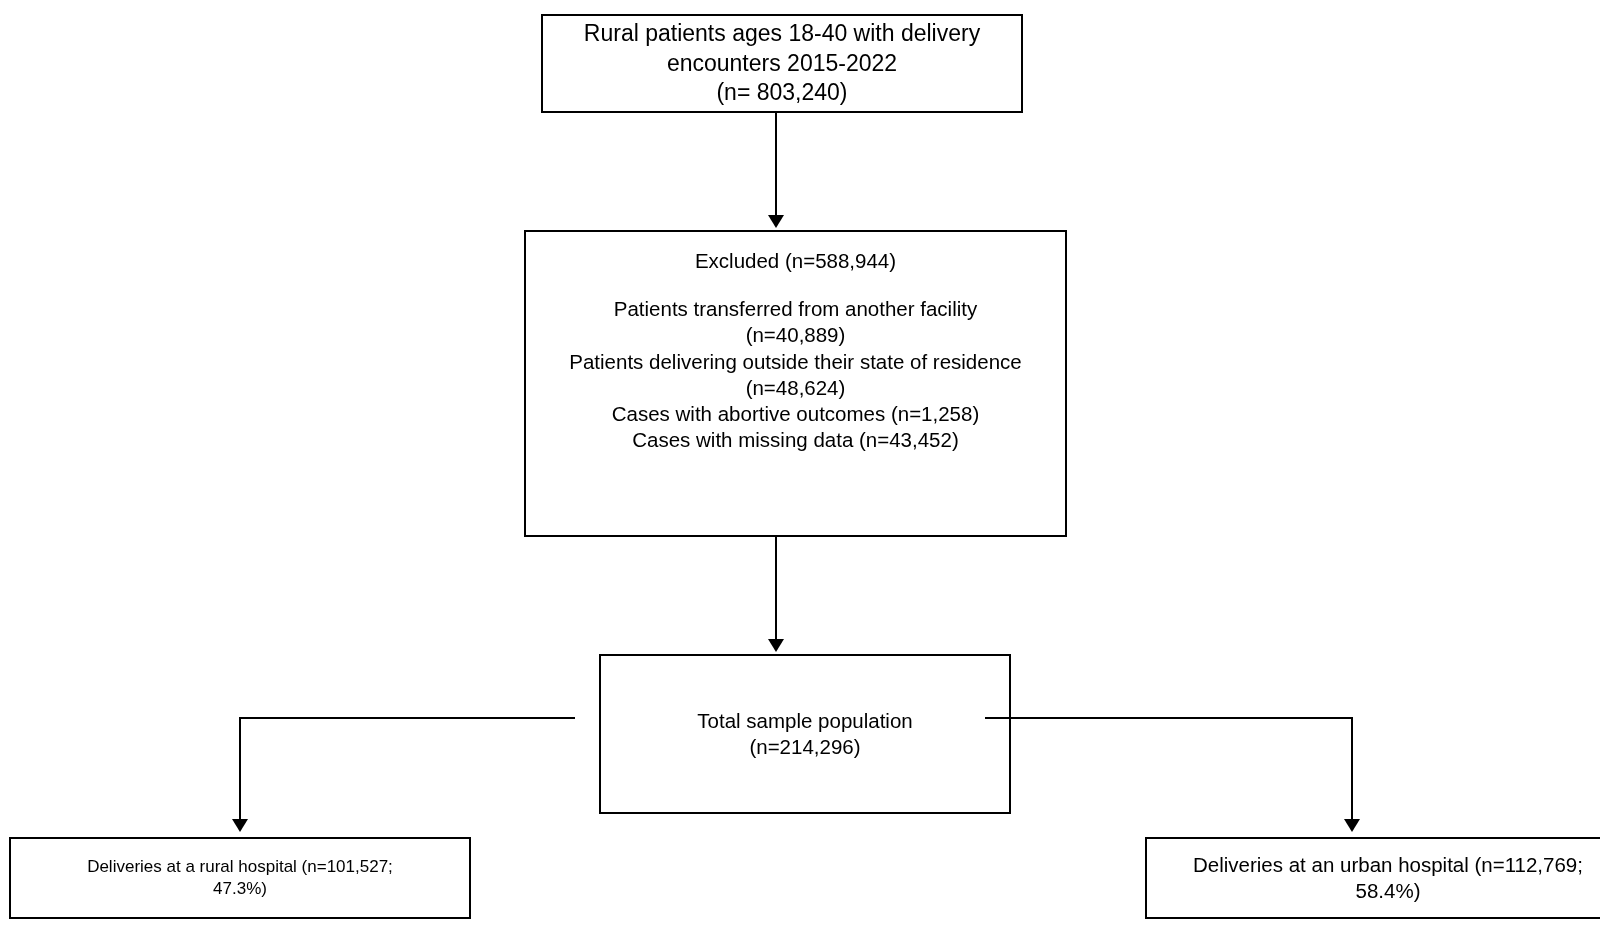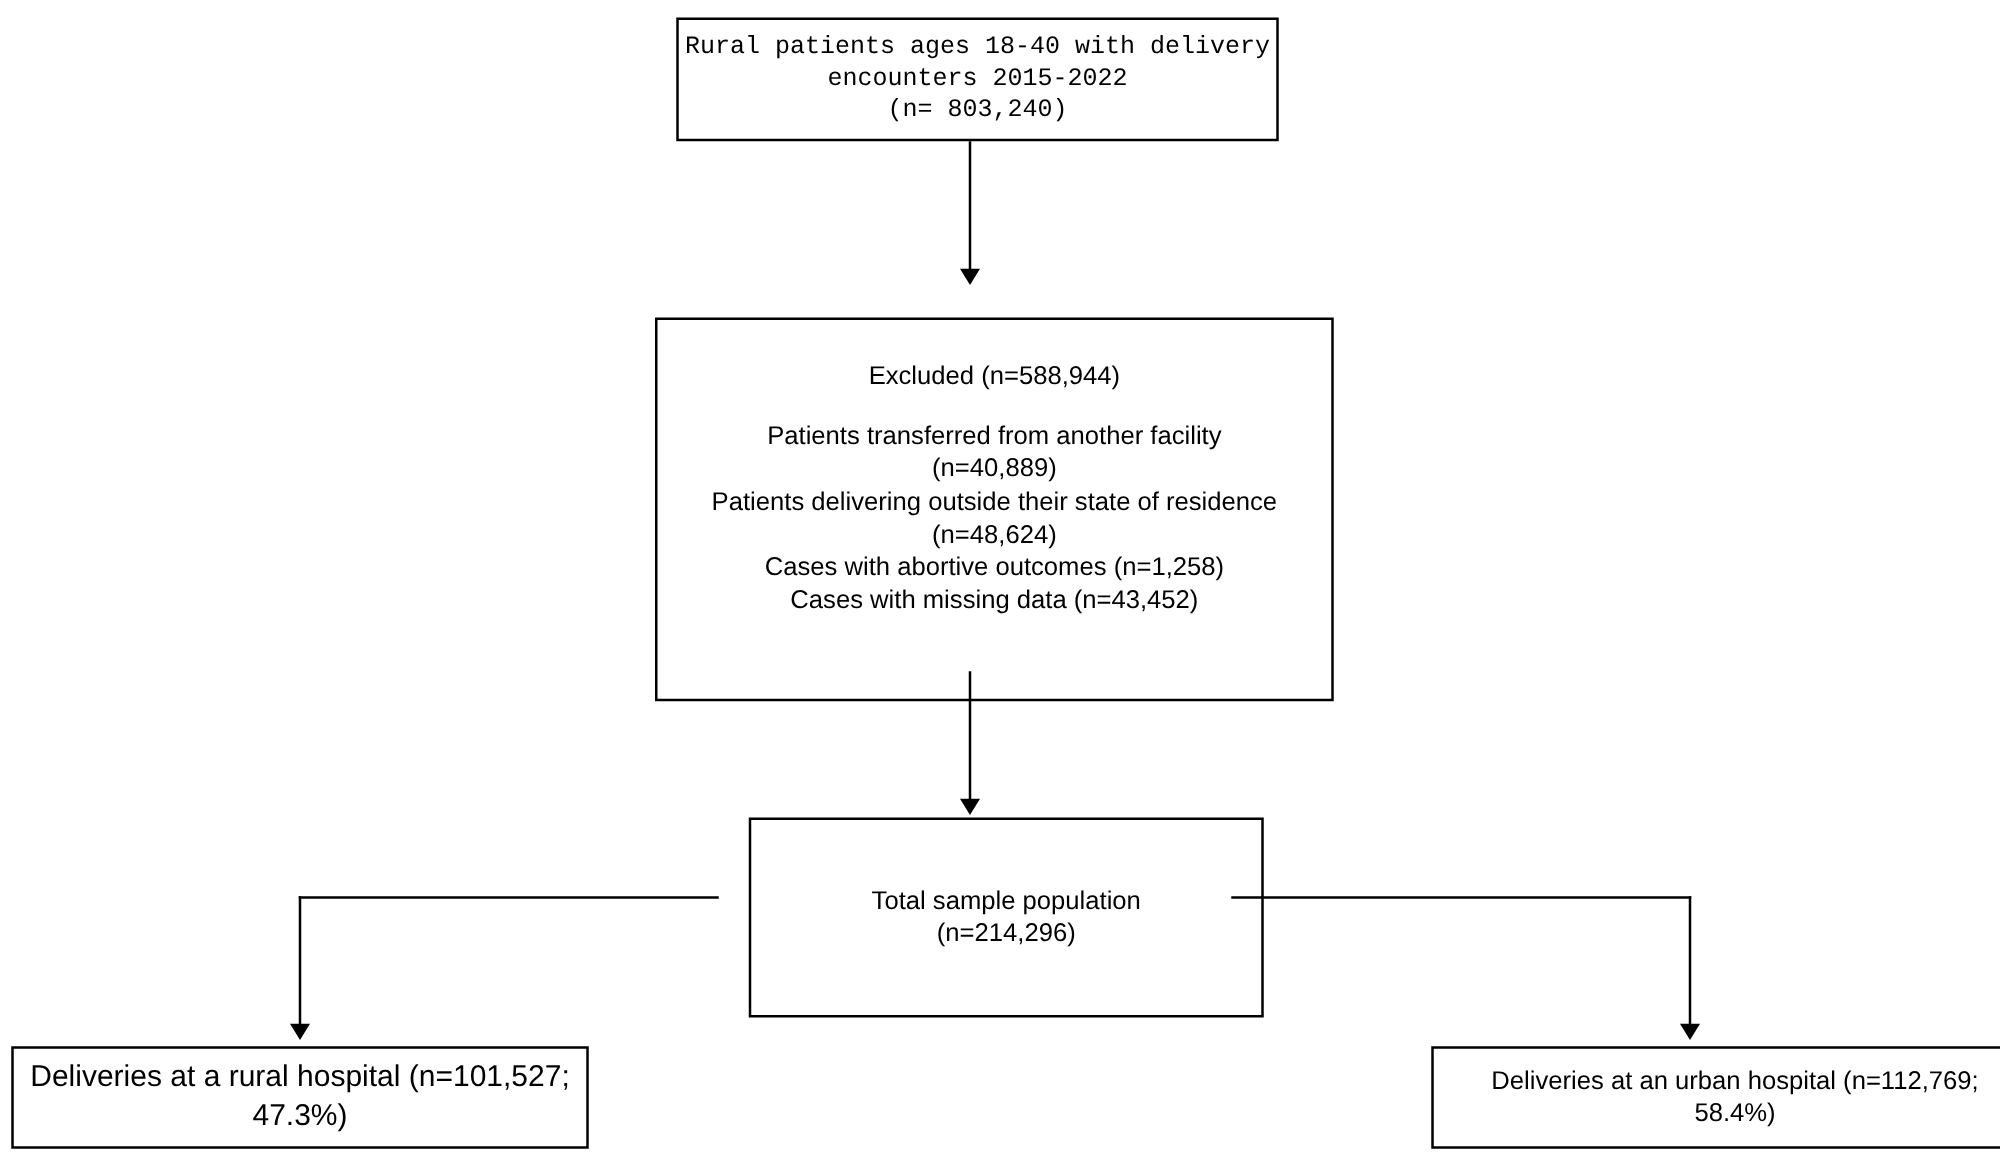--- a/index.html
+++ b/index.html
@@ -34,37 +34,35 @@
     white-space: nowrap;
   }
   .node .spacer {
     display: block;
     height: 22px;
   }
 
   
   #box-source {
     left: 541px;  top: 14px;   width: 482px;  height: 99px;
-    font-size: 20px;
-    font-family: Liberation Mono, monospace;
+    font-size: 23px;
   }
   #box-excluded {
     left: 524px;  top: 230px;  width: 543px;  height: 307px;
     font-size: 20.5px;
     justify-content: flex-start;
-    padding-top: 32px;
-    margin-top: 24px;
+    padding-top: 16px;
   }
   #box-total {
     left: 599px;  top: 654px;  width: 412px;  height: 160px;
     font-size: 20.5px;
   }
   #box-rural {
     left: 9px;    top: 837px;  width: 462px;  height: 82px;
-    font-size: 24px;
+    font-size: 17px;
   }
   #box-urban {
     left: 1109px; top: 837px;  width: 486px;  height: 82px;
     font-size: 20.5px;
     margin-left: 36px;
   }
 
   
   .conn {
     position: absolute;

